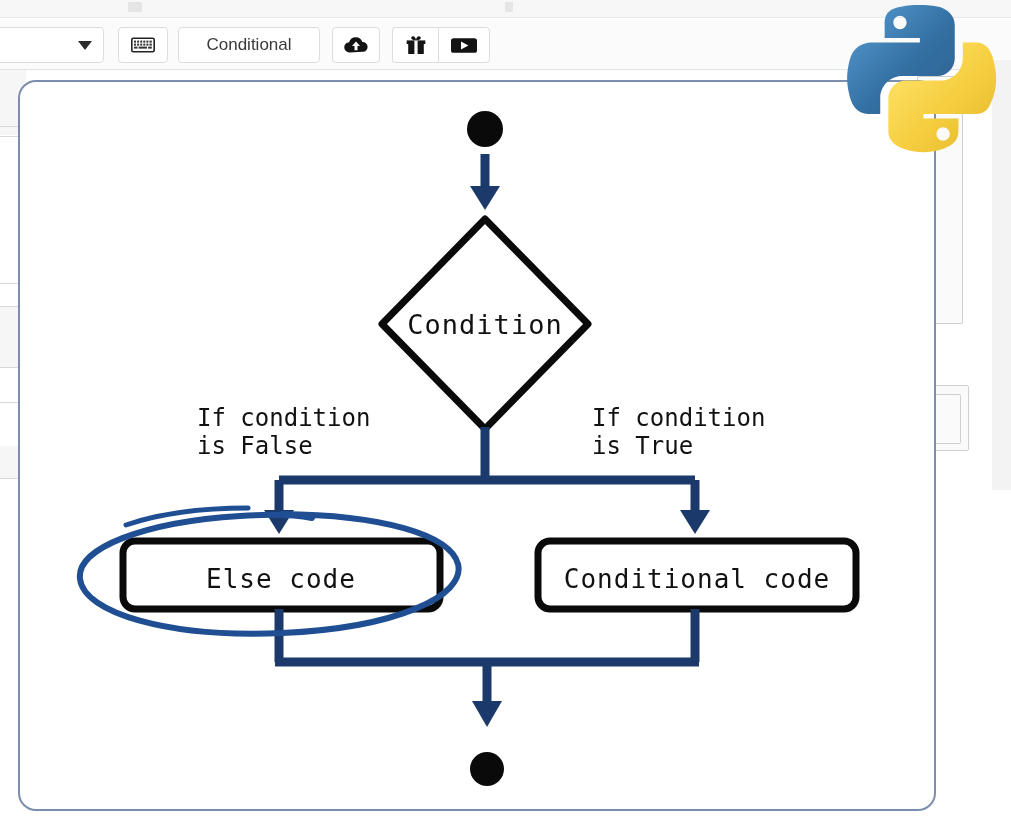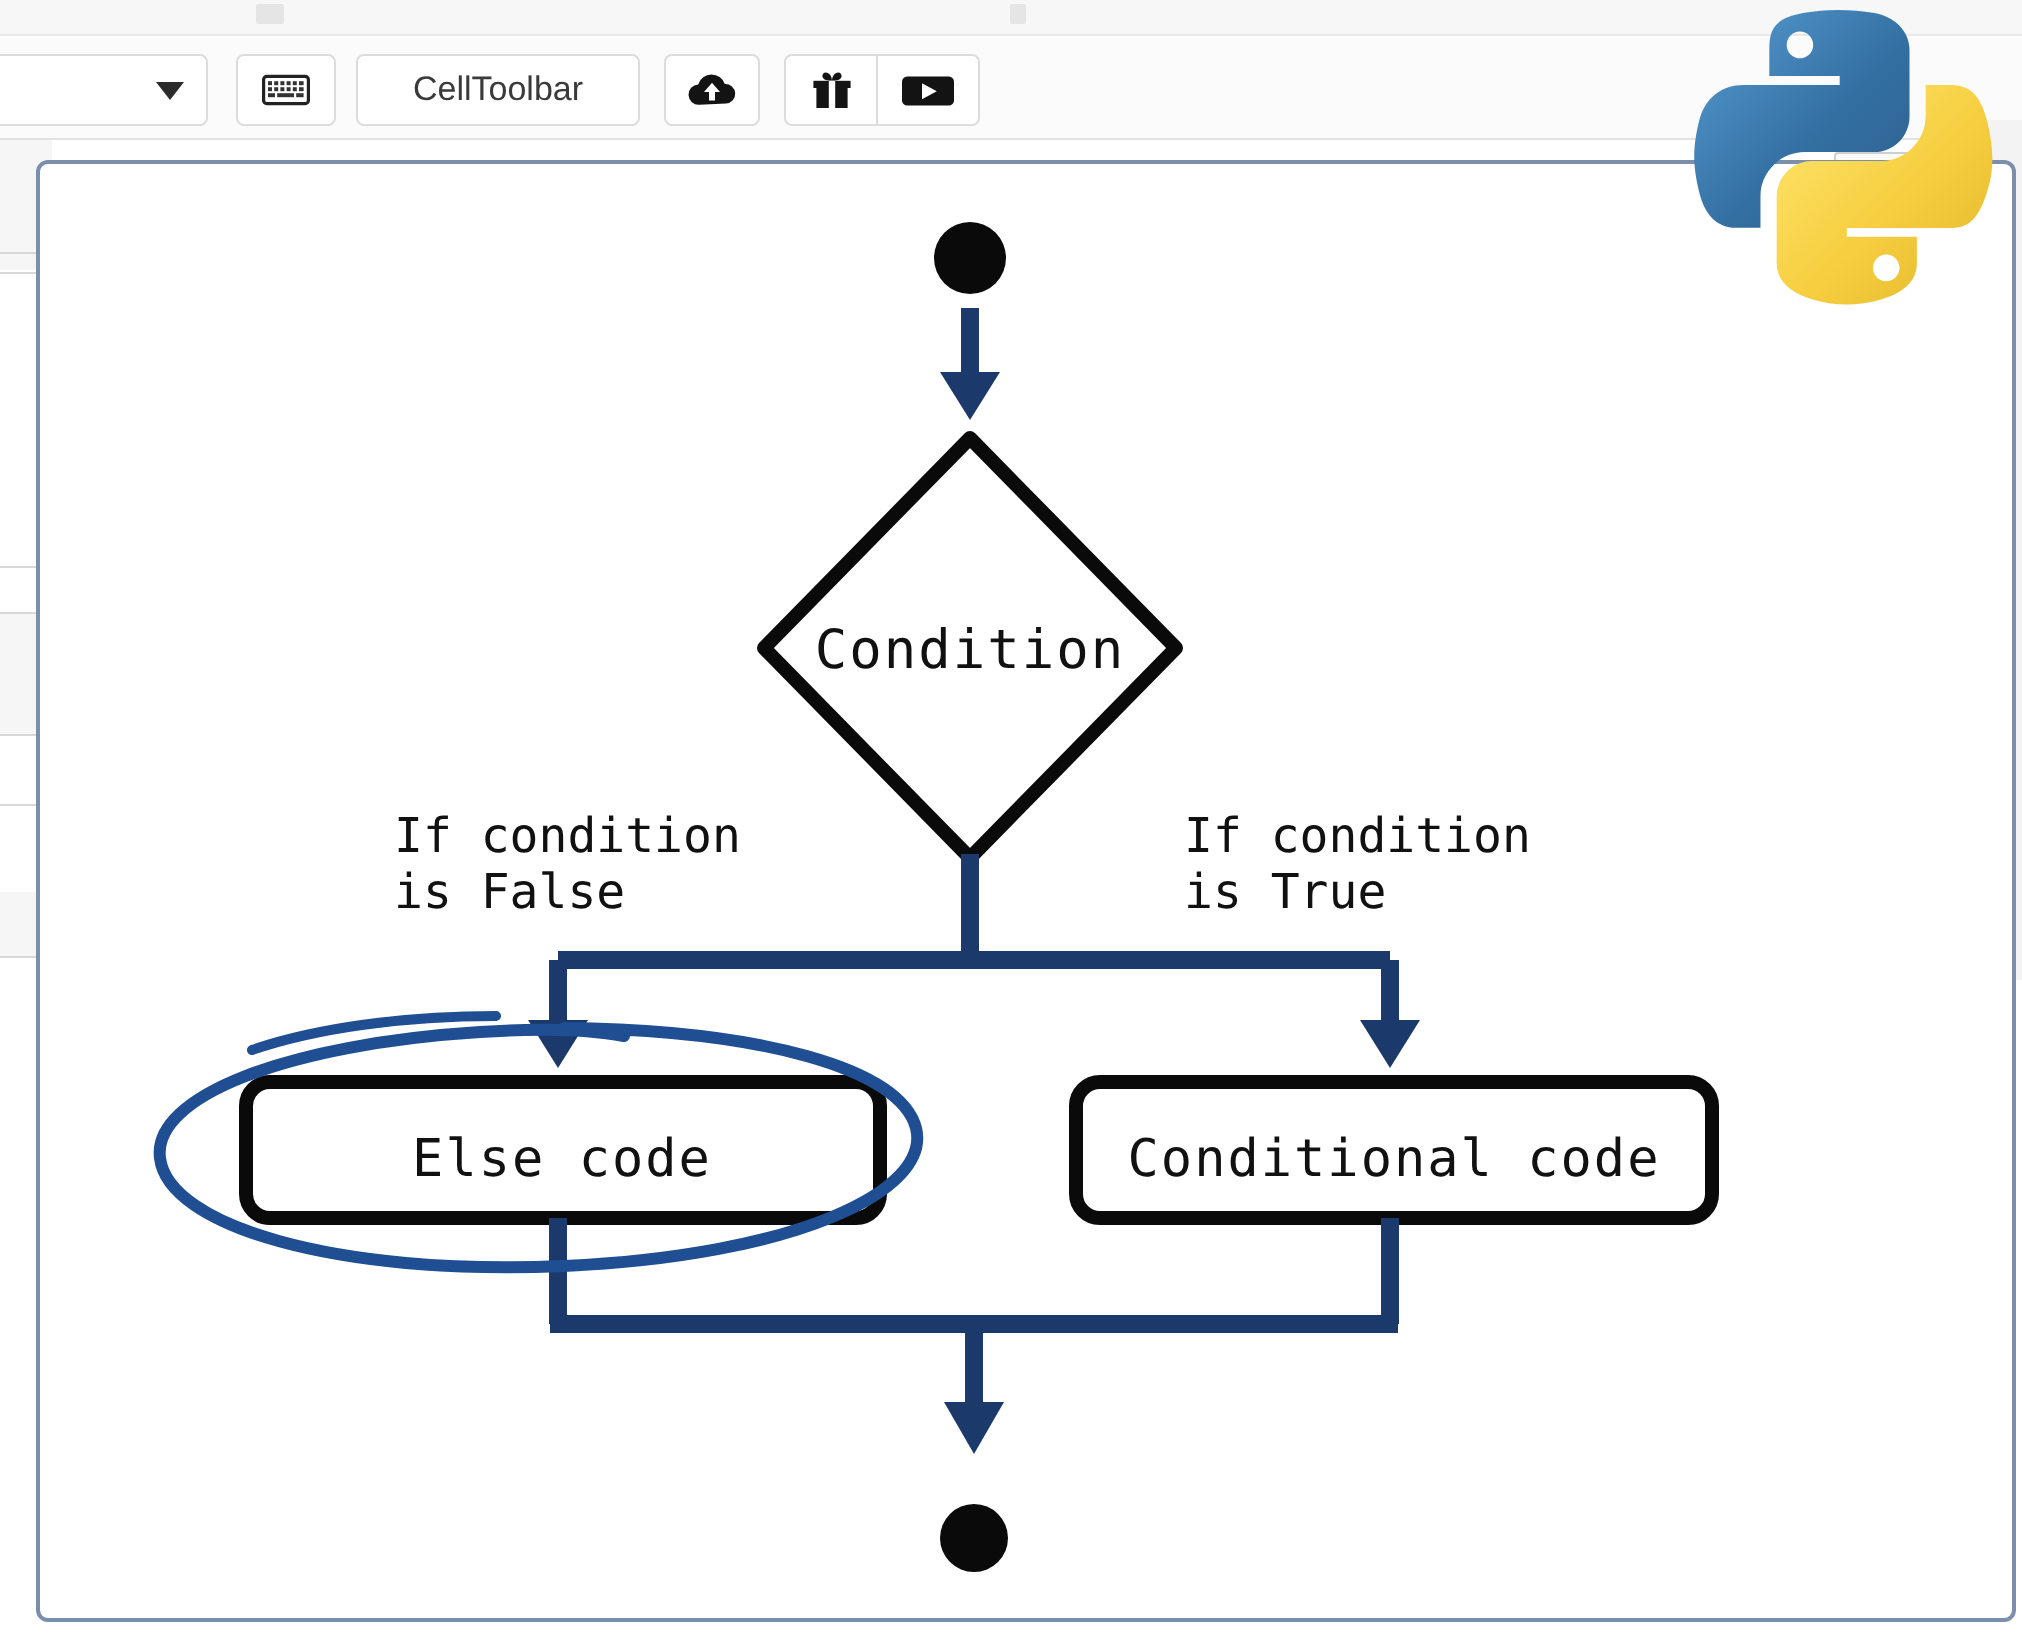--- a/index.html
+++ b/index.html
@@ -54,22 +54,22 @@
 
   
   .bg-right { position: absolute; left: 925px; top: 70px; width: 86px; height: 425px; }
   .bg-r-panel {
     position: absolute; background: #fafafa; border: 1px solid #cfcfcf; border-radius: 2px;
   }
   .bg-r-white { position: absolute; background: #ffffff; }
 
   
   .panel {
-    position: absolute; left: 18px; top: 80px; width: 990px; height: 731px;
-    background: #ffffff; border: 2px solid #7b8fad; border-radius: 6px;
+    position: absolute; left: 18px; top: 80px; width: 918px; height: 731px;
+    background: #ffffff; border: 2px solid #7b8fad; border-radius: 18px;
   }
 
   .diagram { position: absolute; left: 0; top: 0; width: 902px; height: 731px; }
 
   
   .pylogo { position: absolute; left: 832px; top: -4px; width: 176px; height: 162px; }
 </style>
 </head>
 <body>
 
@@ -103,21 +103,21 @@
           <rect x="15.4" y="6.6" width="2" height="2"></rect>
             <rect x="18.5" y="6.6" width="2.3" height="2"></rect>
           <rect x="3" y="9.6" width="3.5" height="2"></rect>
             <rect x="7.6" y="9.6" width="8.4" height="2"></rect>
           <rect x="17.1" y="9.6" width="3.7" height="2"></rect>
         </g>
       </svg>
     </div>
 
     <div class="tb-btn tb-celltoolbar">
-      <span>CellToolbar</span>
+      <span>Conditional</span>
     </div>
 
     <div class="tb-btn tb-cloud">
       <svg class="ico" width="26" height="20" viewBox="0 0 26 20">
         <path d="M6.6 17.4a5.1 5.1 0 0 1-.5-10.2A7 7 0 0 1 19.4 7a4.9 4.9 0 0 1 .6 9.8z" fill="#131313"></path>
         <path d="M13 6.4l4 4.6h-2.5v4.3h-3V11H9z" fill="#ffffff"></path>
       </svg>
     </div>
 
     <div class="tb-btn tb-gift">

